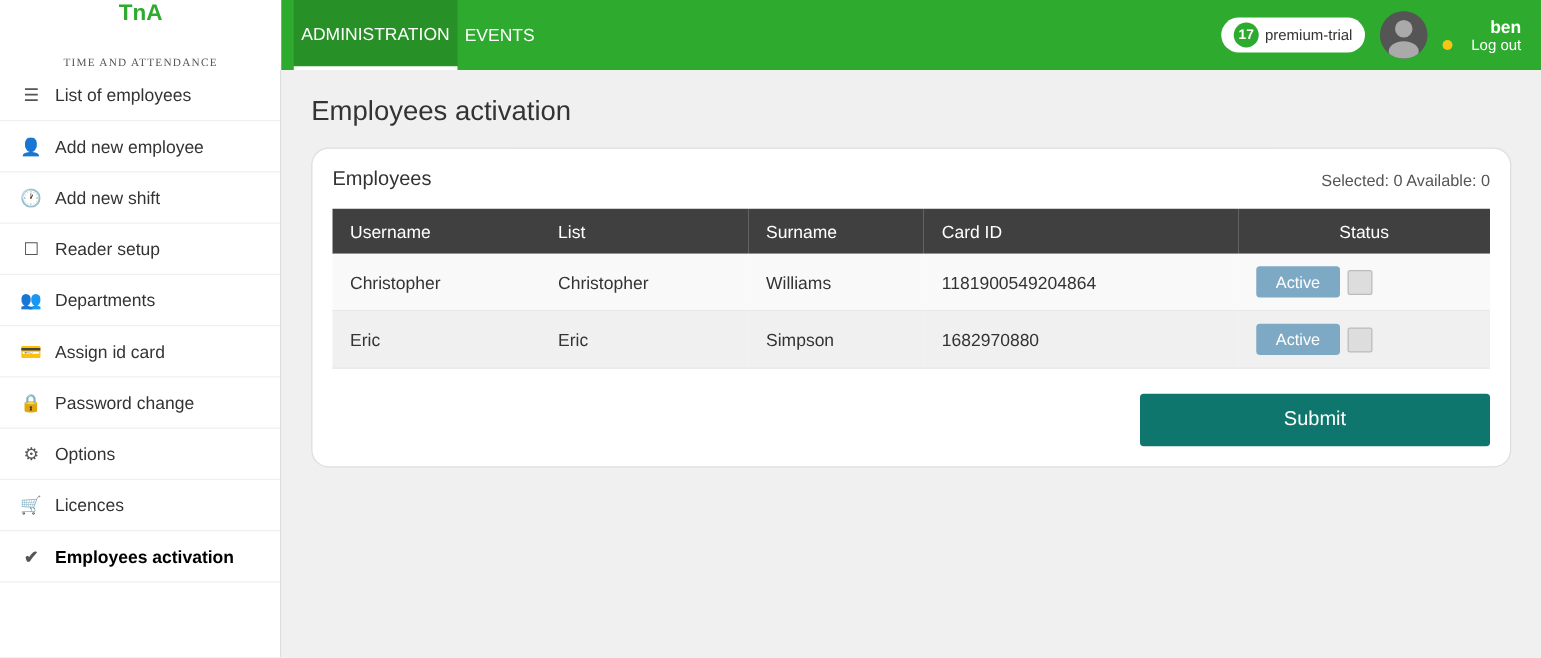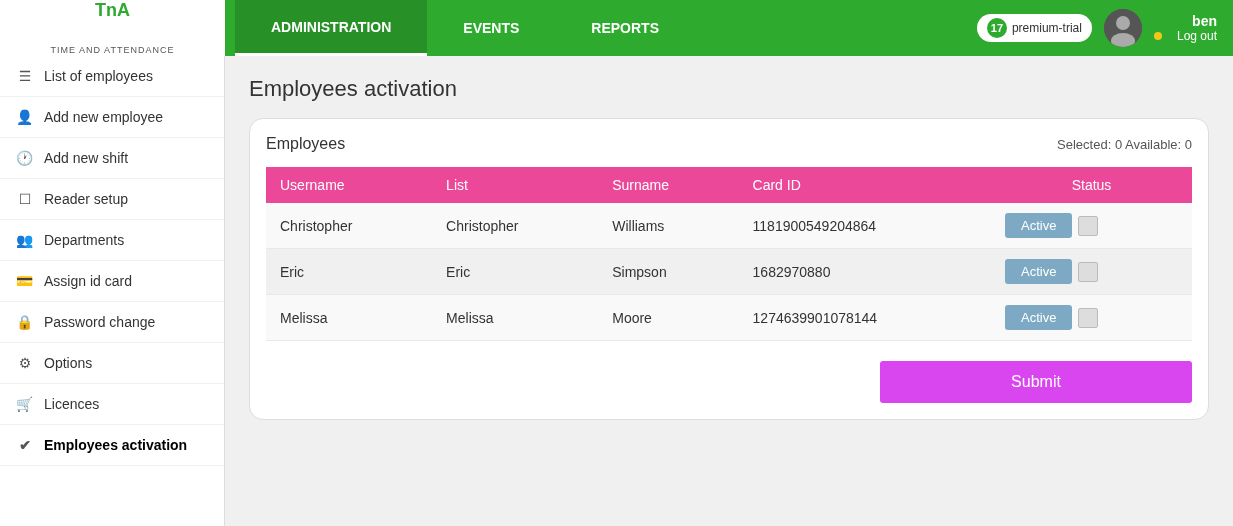--- a/index.html
+++ b/index.html
@@ -28,37 +28,38 @@
       font-weight: bold;
       font-size: 18px;
       color: #2eaa2e;
       line-height: 1;
     }
     .logo-text {
       font-size: 9px;
       color: #555;
       letter-spacing: 1px;
       margin-top: 2px;
+      font-family: Liberation Serif, serif;
     }
     .nav-links {
       display: flex;
       align-items: center;
       flex: 1;
       padding-left: 10px;
       height: 100%;
     }
     .nav-link {
       color: #fff;
       text-decoration: none;
-      padding: 0 36px;
+      padding: 0 6px;
       height: 100%;
       display: flex;
       align-items: center;
       font-size: 14px;
-      font-weight: bold;
+      font-weight: normal;
       cursor: pointer;
     }
     .nav-link.active {
       background: rgba(0,0,0,0.15);
       border-bottom: 3px solid #fff;
     }
     .nav-right {
       display: flex;
       align-items: center;
       gap: 12px;
@@ -194,21 +195,21 @@
       font-size: 13px;
       color: #555;
     }
 
     
     table {
       width: 100%;
       border-collapse: collapse;
     }
     thead tr {
-      background: #ec4899;
+      background: #404040;
       color: #fff;
       margin-top: 28px;
     }
     thead th {
       padding: 10px 14px;
       text-align: left;
       font-weight: normal;
       font-size: 14px;
     }
     tbody tr {
@@ -246,42 +247,41 @@
       border-radius: 2px;
     }
 
     
     .submit-row {
       margin-top: 20px;
       display: flex;
       justify-content: flex-end;
     }
     .submit-btn {
-      background: #d946ef;
+      background: #0f766e;
       color: #fff;
       border: none;
       padding: 12px 12px;
-      width: 312px;
+      width: 280px;
       font-size: 16px;
       border-radius: 3px;
       cursor: pointer;
     }
   </style>
 </head>
 <body>
 
 <div class="top-nav">
   <div class="logo-area">
     <div class="logo-icon">TnA</div>
     <div class="logo-text">TIME AND ATTENDANCE</div>
   </div>
   <div class="nav-links">
     <div class="nav-link active">ADMINISTRATION</div>
     <div class="nav-link">EVENTS</div>
-    <div class="nav-link">REPORTS</div>
   </div>
   <div class="nav-right">
     <div class="trial-badge">
       <span class="trial-num">17</span>
       <span>premium-trial</span>
     </div>
     <div class="user-avatar">
       <svg width="38" height="38" viewBox="0 0 38 38" fill="none">
         <circle cx="19" cy="19" r="19" fill="#555"></circle>
         <circle cx="19" cy="14" r="7" fill="#aaa"></circle>
@@ -380,32 +380,20 @@
       <td>Eric</td>
       <td>Simpson</td>
       <td>1682970880</td>
       <td>
         <div class="status-cell">
           <button class="status-btn">Active</button>
           <div class="status-toggle"></div>
         </div>
       </td>
     </tr>
-            <tr>
-      <td>Melissa</td>
-      <td>Melissa</td>
-      <td>Moore</td>
-      <td>1274639901078144</td>
-      <td>
-        <div class="status-cell">
-          <button class="status-btn">Active</button>
-          <div class="status-toggle"></div>
-        </div>
-      </td>
-    </tr>
           </tbody>
       </table>
 
       <div class="submit-row">
         <button class="submit-btn">Submit</button>
       </div>
     </div>
   </div>
 </div>
 

